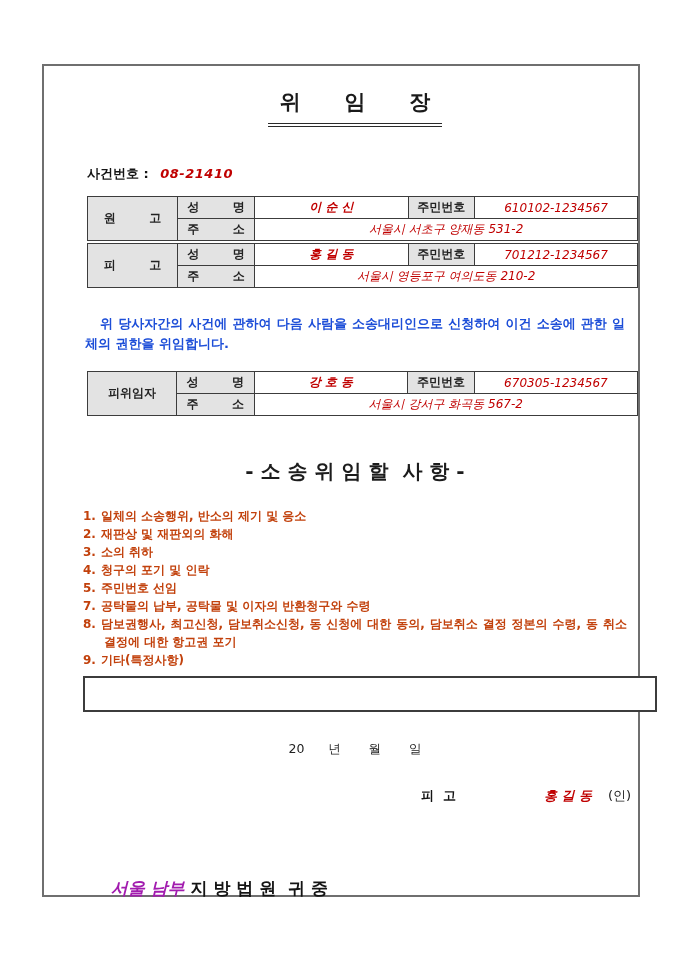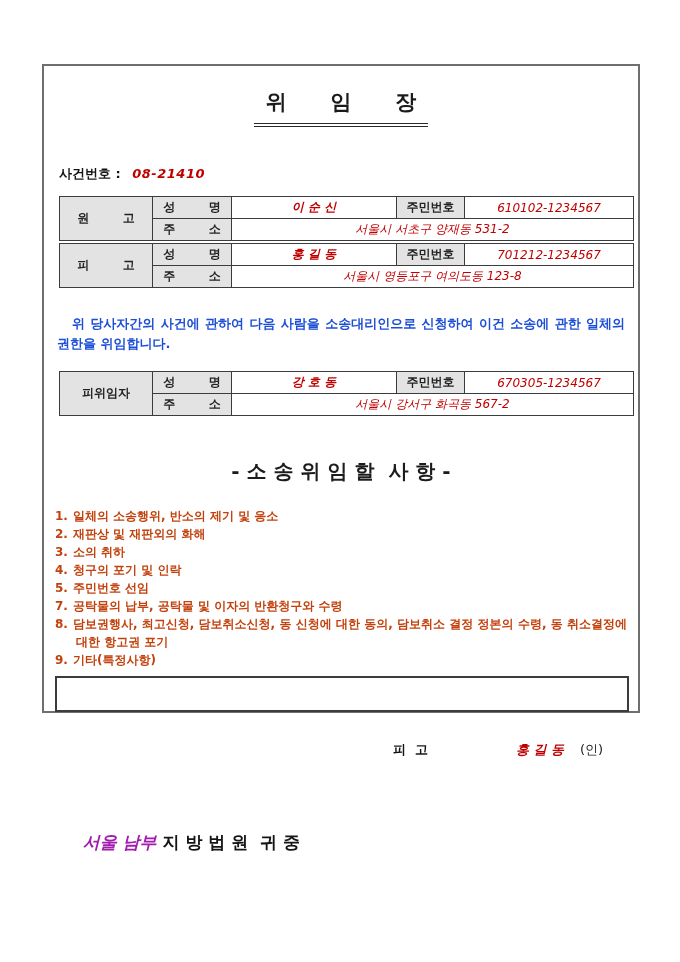--- a/index.html
+++ b/index.html
@@ -2,22 +2,22 @@
 <html><head>
 <meta charset="utf-8">
 <style>
   html,body { margin:0; padding:0; }
   body {
     width:680px; height:962px; background:#ffffff; position:relative;
     font-family:"DejaVu Sans","Liberation Sans",sans-serif; color:#141414;
     -webkit-font-smoothing:antialiased;
   }
   .page {
-    position:absolute; left:42px; top:64px; width:598px; height:649px;
-    border:2px solid #6f6f6f; box-sizing:border-box; background:#fff;
+    position:absolute; left:42px; top:64px; width:598px; height:833px;
+    border:2px solid #6f6f6f; box-sizing:border-box; background:#fff;padding-left:28px;
   }
   
   .title-wrap { text-align:center; margin-top:22px; }
   .doc-title {
     display:inline-block; font-size:21px; font-weight:bold; white-space:pre;
     color:#1a1a1a; border-bottom:4px double #2a2a2a; padding:0 12px 7px 12px;
   }
   
   .case-line { margin:38px 0 0 15px; font-size:13px; font-weight:bold; }
   .case-value { color:#c00000; font-style:italic; margin-left:7px; letter-spacing:0.5px; }
@@ -109,21 +109,21 @@
     <tbody>
         <tr>
       <td class="lbl" rowspan="2">피        고</td>
       <td class="lbl">성        명</td>
       <td class="val name">홍 길 동</td>
       <td class="lbl">주민번호</td>
       <td class="val">701212-1234567</td>
     </tr>
     <tr>
       <td class="lbl">주        소</td>
-      <td class="val" colspan="3">서울시 영등포구 여의도동 123-8</td>
+      <td class="val" colspan="3">서울시 영등포구 여의도동 210-2</td>
     </tr>
   </tbody>
     </table>
 
   <div class="paragraph">위 당사자간의 사건에 관하여 다음 사람을 소송대리인으로 신청하여 이건 소송에 관한 일체의 권한을 위임합니다.</div>
 
   <table class="form t3">
     <colgroup>
         <col style="width:93px">
         <col style="width:79px">
@@ -154,20 +154,21 @@
     <div class="item"><span class="num">3.</span><span>소의 취하</span></div>
     <div class="item"><span class="num">4.</span><span>청구의 포기 및 인락</span></div>
     <div class="item"><span class="num">5.</span><span>주민번호 선임</span></div>
     <div class="item"><span class="num">7.</span><span>공탁물의 납부, 공탁물 및 이자의 반환청구와 수령</span></div>
     <div class="item"><span class="num">8.</span><span>담보권행사, 최고신청, 담보취소신청, 동 신청에 대한 동의, 담보취소 결정 정본의 수령, 동 취소결정에 대한 항고권 포기</span></div>
     <div class="item"><span class="num">9.</span><span>기타(특정사항)</span></div>
   </div>
 
   <div class="empty-box"></div>
 
+  <div class="date-line">20      년       월       일</div>
 
   <div class="sig-row">
     <span class="sig-party">피  고</span>
     <span class="sig-name">홍 길 동</span>
     <span class="sig-seal">(인)</span>
   </div>
 
   <div class="court-line">
     <span class="court-red">서울 남부</span><span class="court-black"> 지 방 법 원  귀 중</span>
   </div>

